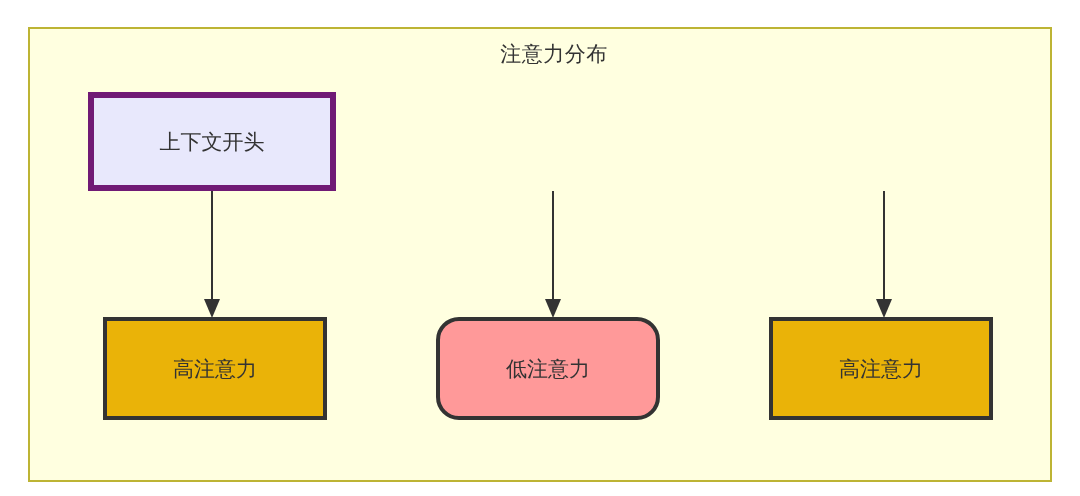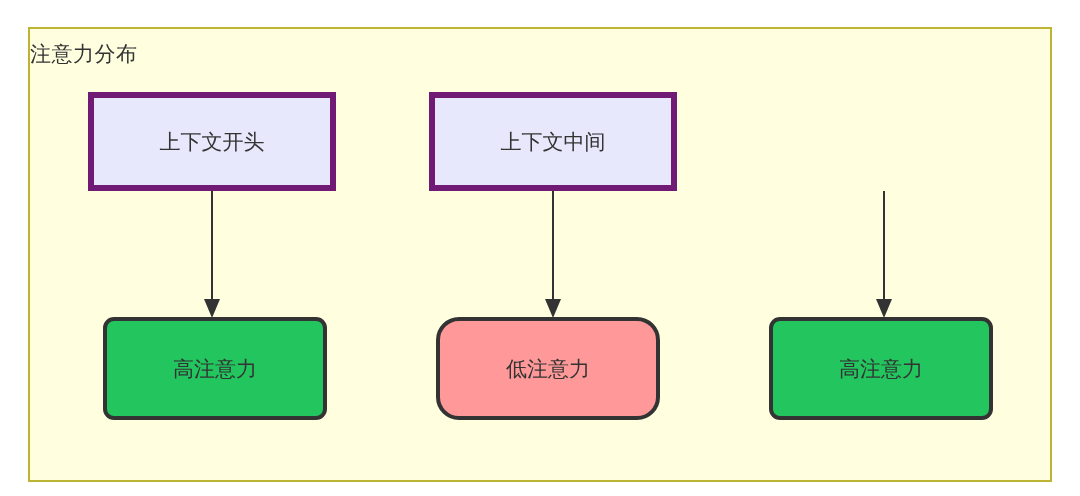--- a/index.html
+++ b/index.html
@@ -34,25 +34,26 @@
     background: #ffffe0;
     border: 2px solid #bdb434;
     box-sizing: border-box;
   }
 
   .subgraph-title {
     position: absolute;
     left: 0;
     top: 14px;
     width: 100%;
-    text-align: left;
+    text-align: center;
     font-size: 21px;
     color: #333333;
     letter-spacing: 0.5px;
     line-height: 1;
+    padding-left: 14px;
   }
 
   
   .node-top {
     position: absolute;
     background: #e8e8fc;
     border: 6px solid #701a75;
     box-sizing: border-box;
     display: flex;
     align-items: center;
@@ -80,21 +81,21 @@
     color: #333333;
     width: 224px;
     height: 103px;
     top: 317px;
   }
 
   .node-bottom.col-1 { left: 103px; }
   .node-bottom.col-2 { left: 436px; }
   .node-bottom.col-3 { left: 769px; }
 
-  .fill-high { background: #22c55e; border-radius: 11px; }
+  .fill-high { background: #eab308; }
   .fill-low  { background: #ff9999; border-radius: 23px; }
 
   
   .connector {
     position: absolute;
     top: 191px;
     width: 22px;
     height: 128px;
     pointer-events: none;
   }
@@ -109,23 +110,20 @@
 
   <div class="subgraph">
 
     <div class="subgraph-title">注意力分布</div>
   </div>
 
   <div class="node-top col-1">
     <span>上下文开头</span>
   </div>
 
-  <div class="node-top col-2">
-    <span>上下文中间</span>
-  </div>
 
 
   <svg class="connector col-1" viewBox="0 0 22 128">
     <line x1="11" y1="0" x2="11" y2="112" stroke="#333333" stroke-width="2"></line>
     <polygon points="11,127 3,108 19,108" fill="#333333"></polygon>
   </svg>
 
   <svg class="connector col-2" viewBox="0 0 22 128">
     <line x1="11" y1="0" x2="11" y2="112" stroke="#333333" stroke-width="2"></line>
     <polygon points="11,127 3,108 19,108" fill="#333333"></polygon>

